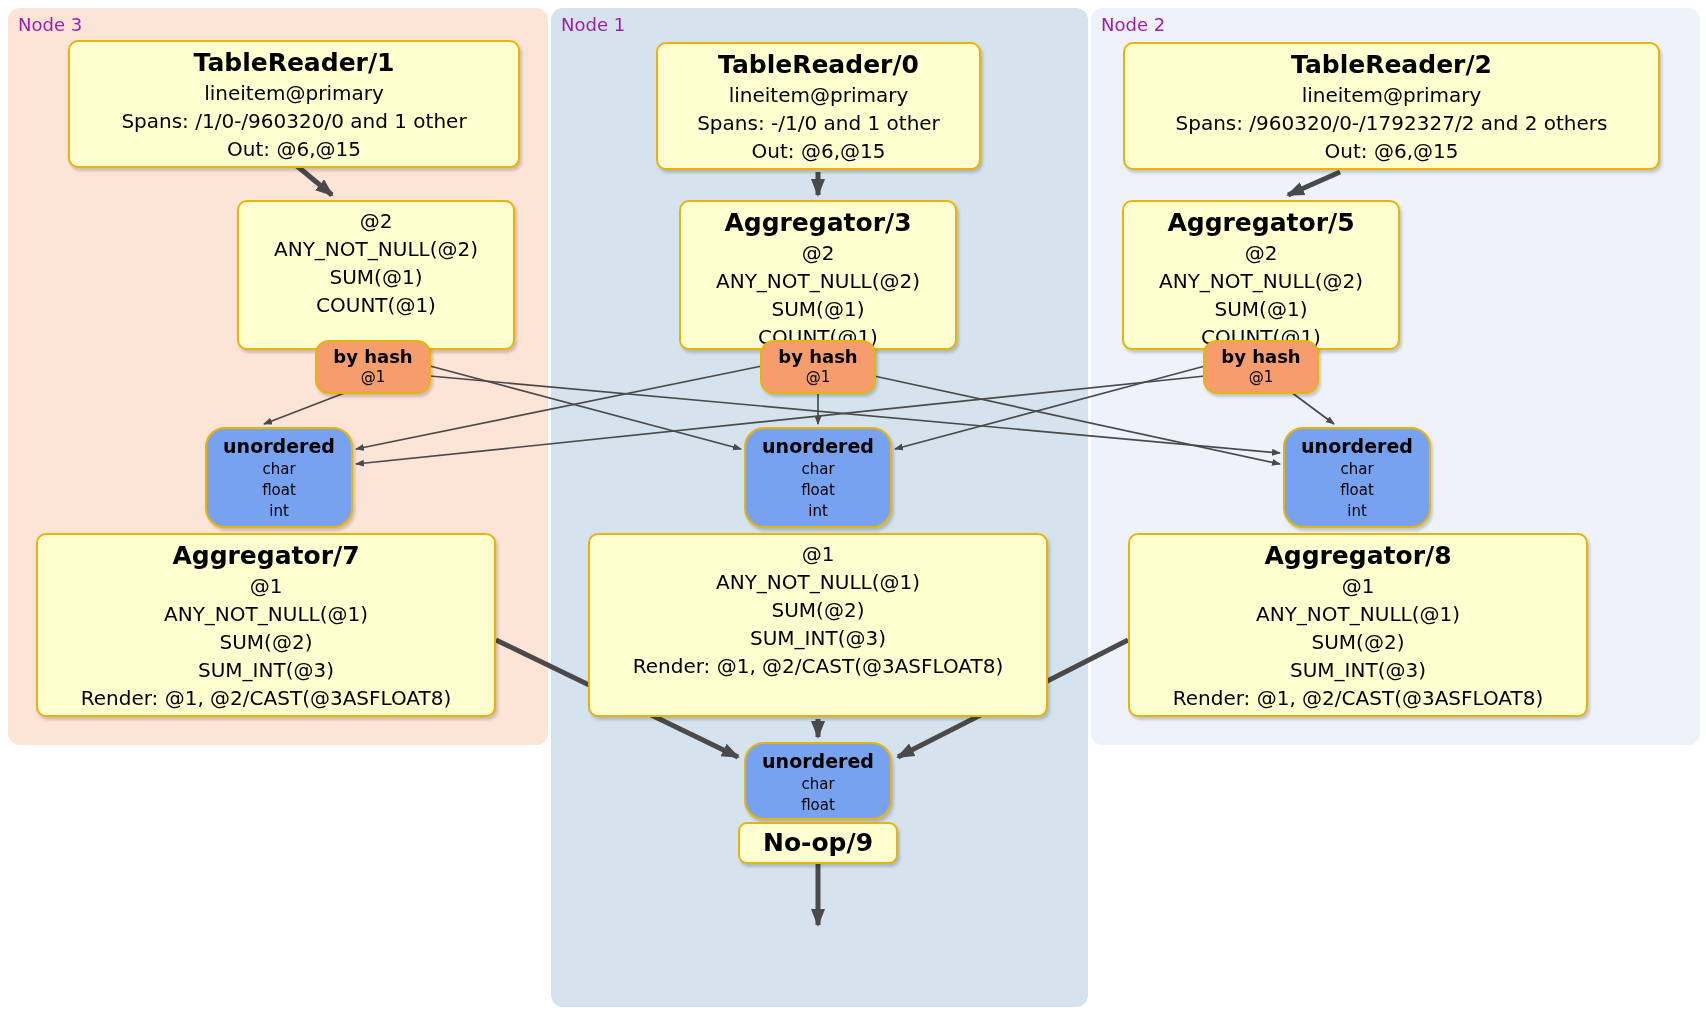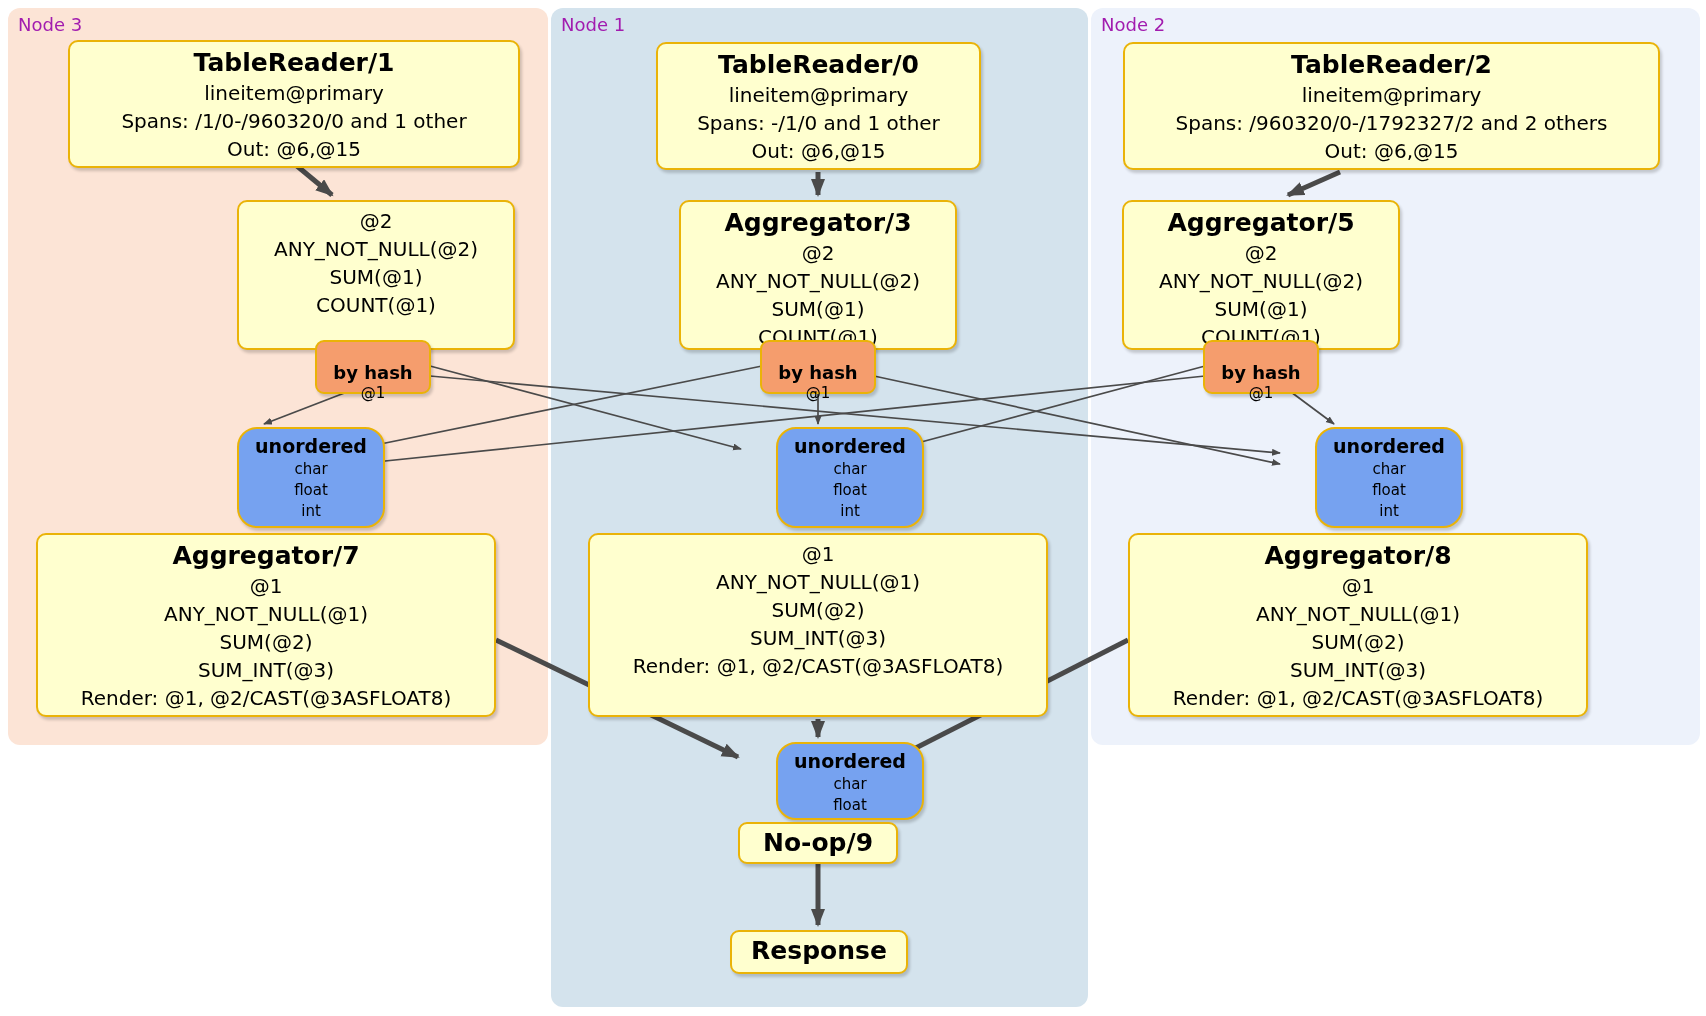--- a/index.html
+++ b/index.html
@@ -13,25 +13,25 @@
   .edge-thick{stroke:var(--edge,#4a4a4a);stroke-width:5;fill:none;}
   .edge-thin{stroke:var(--edge,#4a4a4a);stroke-width:1.7;fill:none;}
   .arrowhead{fill:var(--edge,#4a4a4a);}
 
   .box{position:absolute;box-sizing:border-box;text-align:center;z-index:3;
        border:2px solid #eab308;box-shadow:2px 3px 3px rgba(0,0,0,0.18);}
   .proc{background:var(--processor-bg,#ffffcf);border-radius:10px;padding-top:5px;}
   .box-title{font-weight:bold;font-size:25px;line-height:32px;white-space:nowrap;}
   .box-line{font-size:20px;line-height:28px;white-space:nowrap;}
 
-  .router{background:var(--router-bg,#f59d6d);border-radius:9px;padding-top:19px;}
+  .router{background:var(--router-bg,#f59d6d);border-radius:14px;padding-top:3px;}
   .router .r-title{font-weight:bold;font-size:18px;line-height:23px;}
   .router .r-detail{font-size:15px;line-height:19px;}
 
-  .stream{background:var(--stream-bg,#76a2f0);border-radius:20px;padding-top:4px;margin-left:32px;}
+  .stream{background:var(--stream-bg,#76a2f0);border-radius:20px;padding-top:4px;}
   .stream .s-title{font-weight:bold;font-size:19px;line-height:26px;}
   .stream .s-type{font-size:15px;line-height:21px;}
 
   .mini{padding-top:2px;border-radius:9px;}
   .mini .box-title{font-size:25px;line-height:34px;}
 </style>
 </head>
 <body>
 
 <div class="stage">
@@ -186,17 +186,14 @@
   <div class="box stream" style="left:744px;top:742px;width:148px;height:78px;">
     <div class="s-title">unordered</div>
     <div class="s-type">char</div>
     <div class="s-type">float</div>
   </div>
 
   <div class="box proc mini" style="left:738px;top:822px;width:160px;height:42px;">
     <div class="box-title">No-op/9</div>
   </div>
 
-  <div class="box proc mini" style="left:730px;top:930px;width:178px;height:44px;">
-    <div class="box-title">Response</div>
-  </div>
 
 </div>
 
 </body></html>

